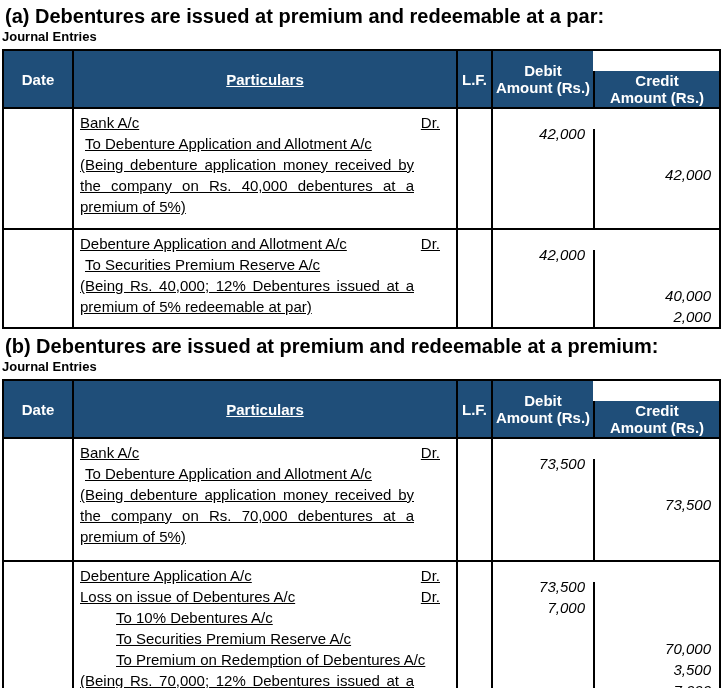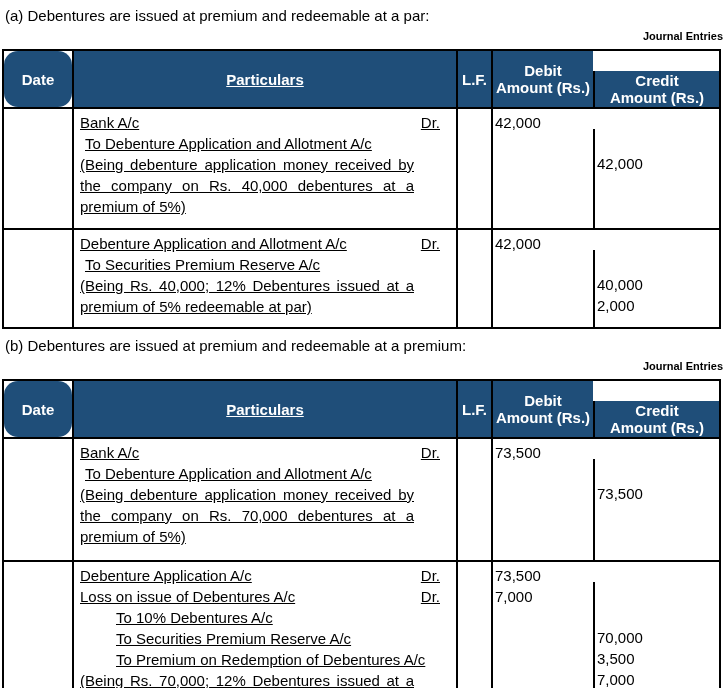--- a/index.html
+++ b/index.html
@@ -5,43 +5,43 @@
   html, body { margin: 0; padding: 0; background: #ffffff; }
   body {
     width: 725px;
     font-family: "Liberation Sans", sans-serif;
     font-size: 15px;
     color: #000000;
     padding: 6px 2px 2px 2px;
     box-sizing: border-box;
   }
   .section-heading {
-    font-weight: normal;
-    font-size: 15px;
+    font-weight: bold;
+    font-size: 20px;
     line-height: 20px;
     padding-left: 3px;
   }
   .section-b-heading { margin-top: 7px; }
   .table-title {
     font-weight: bold;
-    font-size: 11px;
-    text-align: right;
+    font-size: 13px;
+    text-align: left;
     line-height: 19px;
     margin: 1px 0 3px 0;
   }
   .jtable {
     width: 719px;
     border: 2px solid #000000;
     box-sizing: border-box;
   }
   .jrow { display: flex; align-items: stretch; }
   .jrow.body-row { border-top: 2px solid #000000; }
   .jcell { box-sizing: border-box; flex: none; }
   .jcell + .jcell { border-left: 2px solid #000000; }
-  .c-date   { width: 68px; border-radius: 14px; }
+  .c-date   { width: 68px; }
   .c-part   { width: 384px; text-decoration: underline; }
   .c-lf     { width: 35px; }
   .c-debit  { width: 102px; }
   .c-credit { flex: 1 1 auto; margin-top: 20px; }
   .header-row .jcell {
     background: #1F4E79;
     color: #ffffff;
     font-weight: bold;
     display: flex;
     flex-direction: column;
@@ -54,21 +54,21 @@
   .part-body { padding: 3px 0 0 6px; }
   .pline { display: flex; line-height: 21px; padding-right: 16px; }
   .ind1 { padding-left: 5px; }
   .ind2 { padding-left: 36px; }
   .dr-label { margin-left: auto; }
   .narration {
     line-height: 21px;
     text-align: justify;
     margin-right: 42px;
   }
-  .amount-cell { padding: 3px 8px 0 2px; text-align: left; }
+  .amount-cell { padding: 14px 8px 0 2px; text-align: right; font-style: italic; }
   .amount-line { line-height: 21px; min-height: 21px; }
   .row-a1 { min-height: 119px; }
   .row-a2 { min-height: 97px; }
   .row-b1 { min-height: 121px; }
   .row-b2 { min-height: 182px; }
 </style>
 </head>
 <body>
 
 <div class="section">

